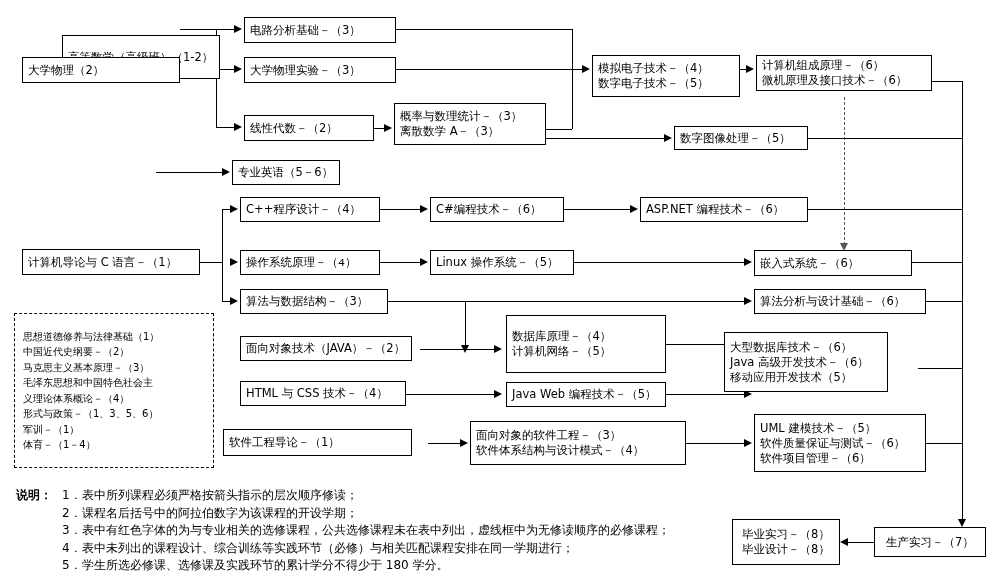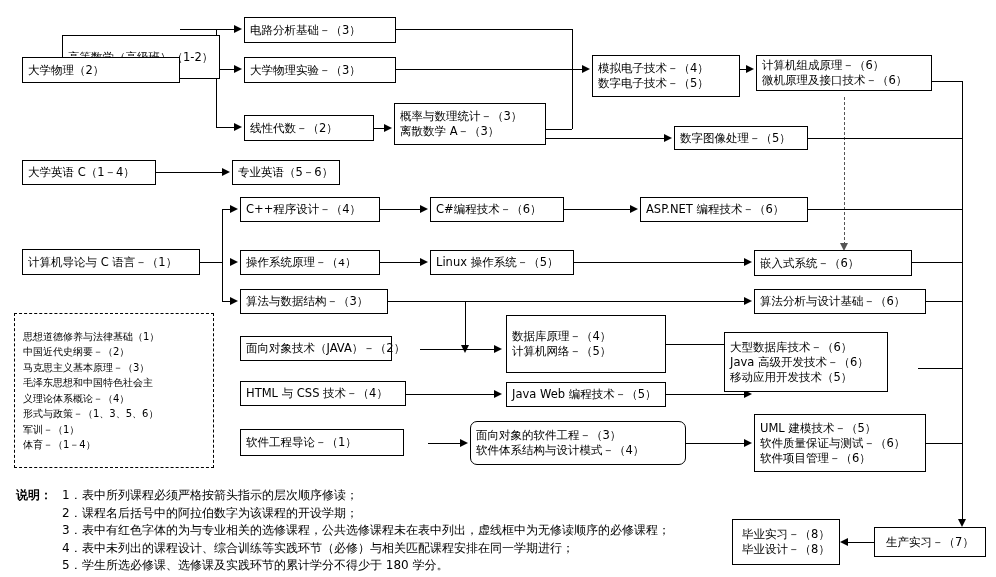--- a/index.html
+++ b/index.html
@@ -88,23 +88,20 @@
 
   <div class="hline" style="left:546px;top:138px;width:120px;"></div>
   <div class="arrow-r" style="left:664px;top:133.5px;"></div>
   <div class="box" style="left:674px;top:126px;width:134px;height:24px;">
     <div class="ln">数字图像处理－（5）</div>
   </div>
 
   <div class="vdash" style="left:844px;top:97px;height:148px;"></div>
   <div class="arrow-d dash" style="left:839.5px;top:243px;"></div>
 
-  <div class="box" style="left:22px;top:160px;width:134px;height:25px;">
-    <div class="ln">大学英语 C（1－4）</div>
-  </div>
   <div class="hline" style="left:156px;top:172px;width:68px;"></div>
   <div class="arrow-r" style="left:222px;top:167.5px;"></div>
   <div class="box" style="left:232px;top:160px;width:108px;height:25px;">
     <div class="ln">专业英语（5－6）</div>
   </div>
 
   <div class="box" style="left:22px;top:249px;width:178px;height:26px;">
     <div class="ln">计算机导论与 C 语言－（1）</div>
   </div>
   <div class="hline" style="left:200px;top:262px;width:22px;"></div>
@@ -162,21 +159,21 @@
     <div class="ln">思想道德修养与法律基础（1）</div>
     <div class="ln">中国近代史纲要－（2）</div>
     <div class="ln">马克思主义基本原理－（3）</div>
     <div class="ln">毛泽东思想和中国特色社会主</div>
     <div class="ln">义理论体系概论－（4）</div>
     <div class="ln">形式与政策－（1、3、5、6）</div>
     <div class="ln">军训－（1）</div>
     <div class="ln">体育－（1－4）</div>
   </div>
 
-  <div class="box" style="left:240px;top:336px;width:152px;height:25px;">
+  <div class="box" style="left:240px;top:336px;width:172px;height:25px;">
     <div class="ln center">面向对象技术（JAVA）－（2）</div>
   </div>
   <div class="hline" style="left:420px;top:349px;width:76px;"></div>
   <div class="arrow-r" style="left:494px;top:344.5px;"></div>
 
   <div class="box" style="left:506px;top:315px;width:160px;height:58px;">
     <div class="ln">数据库原理－（4）</div>
     <div class="ln">计算机网络－（5）</div>
   </div>
 
@@ -194,27 +191,27 @@
   <div class="hline" style="left:666px;top:394px;width:80px;"></div>
   <div class="arrow-r" style="left:744px;top:389.5px;"></div>
 
   <div class="box" style="left:724px;top:332px;width:164px;height:60px;">
     <div class="ln">大型数据库技术－（6）</div>
     <div class="ln">Java 高级开发技术－（6）</div>
     <div class="ln">移动应用开发技术（5）</div>
   </div>
   <div class="hline" style="left:918px;top:368px;width:44px;"></div>
 
-  <div class="box" style="left:240px;top:429px;width:164px;height:27px;">
+  <div class="box" style="left:223px;top:429px;width:189px;height:27px;">
     <div class="ln center">软件工程导论－（1）</div>
   </div>
   <div class="hline" style="left:428px;top:443px;width:34px;"></div>
   <div class="arrow-r" style="left:460px;top:438.5px;"></div>
 
-  <div class="box" style="left:470px;top:421px;width:216px;height:44px;border-radius:7px;">
+  <div class="box" style="left:470px;top:421px;width:216px;height:44px;">
     <div class="ln">面向对象的软件工程－（3）</div>
     <div class="ln">软件体系结构与设计模式－（4）</div>
   </div>
   <div class="hline" style="left:686px;top:443px;width:60px;"></div>
   <div class="arrow-r" style="left:744px;top:438.5px;"></div>
 
   <div class="box" style="left:754px;top:414px;width:172px;height:58px;">
     <div class="ln">UML 建模技术－（5）</div>
     <div class="ln">软件质量保证与测试－（6）</div>
     <div class="ln">软件项目管理－（6）</div>

